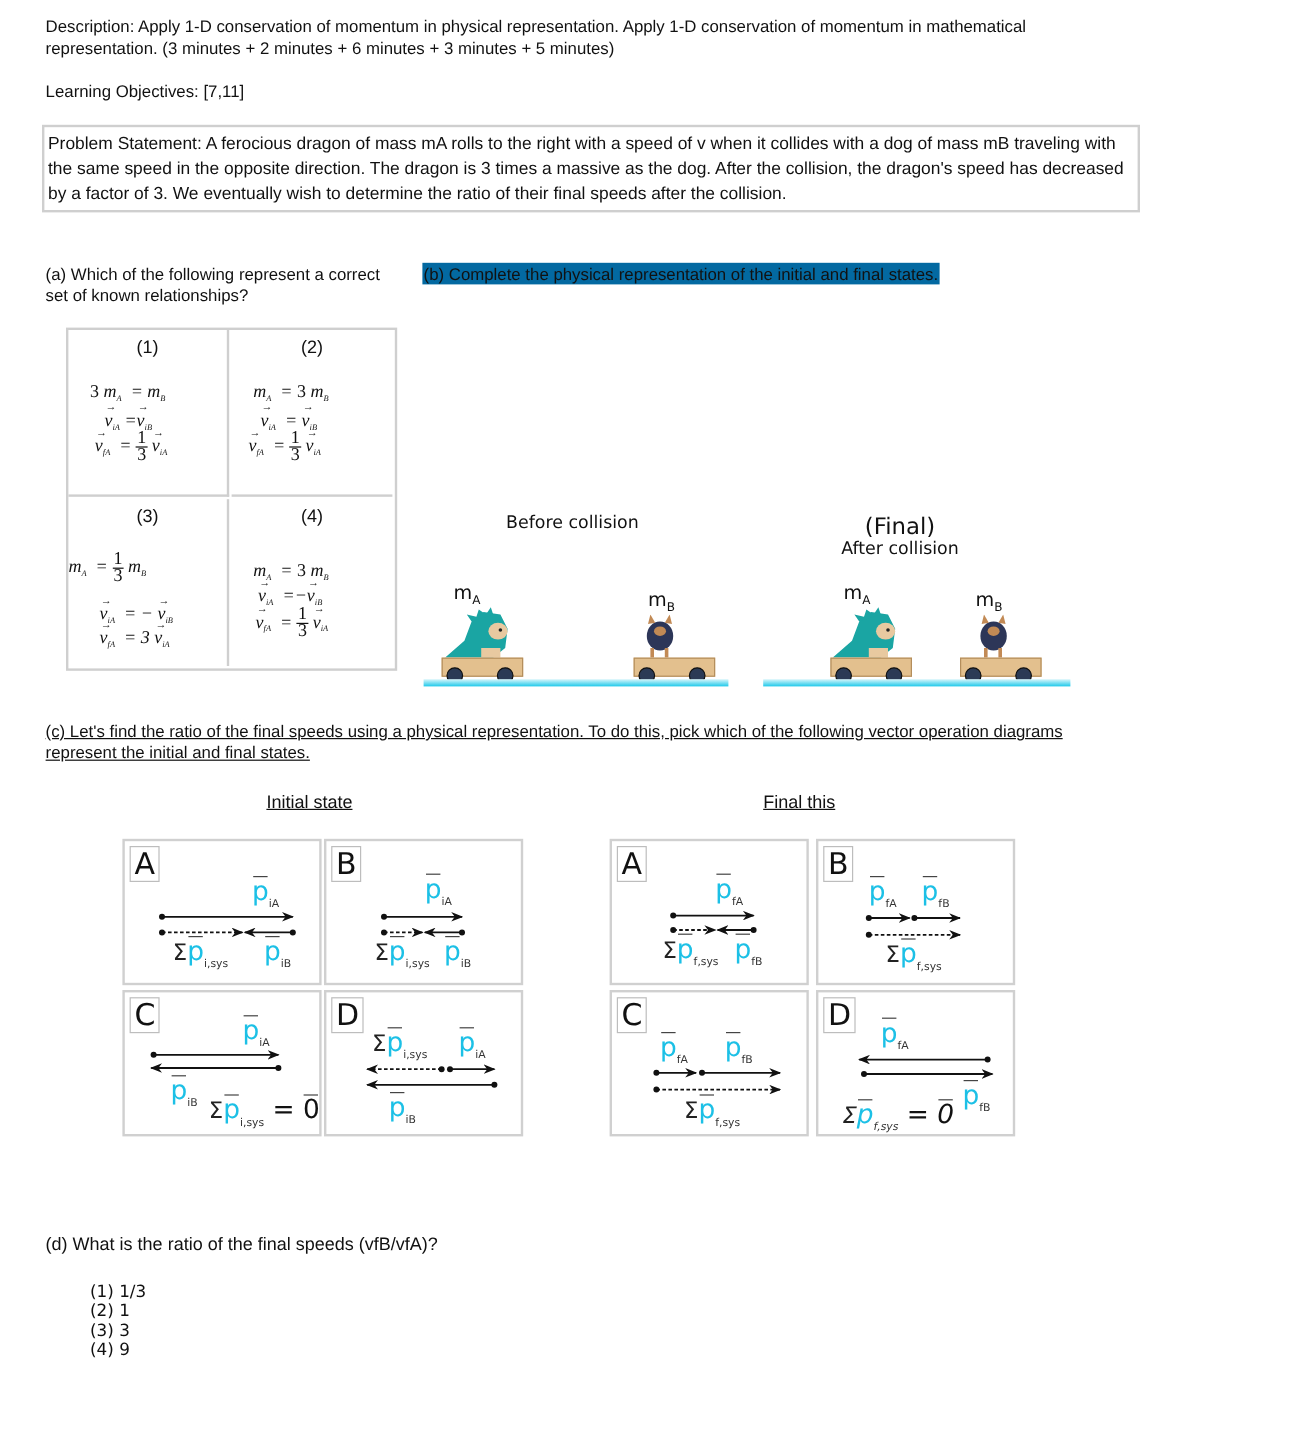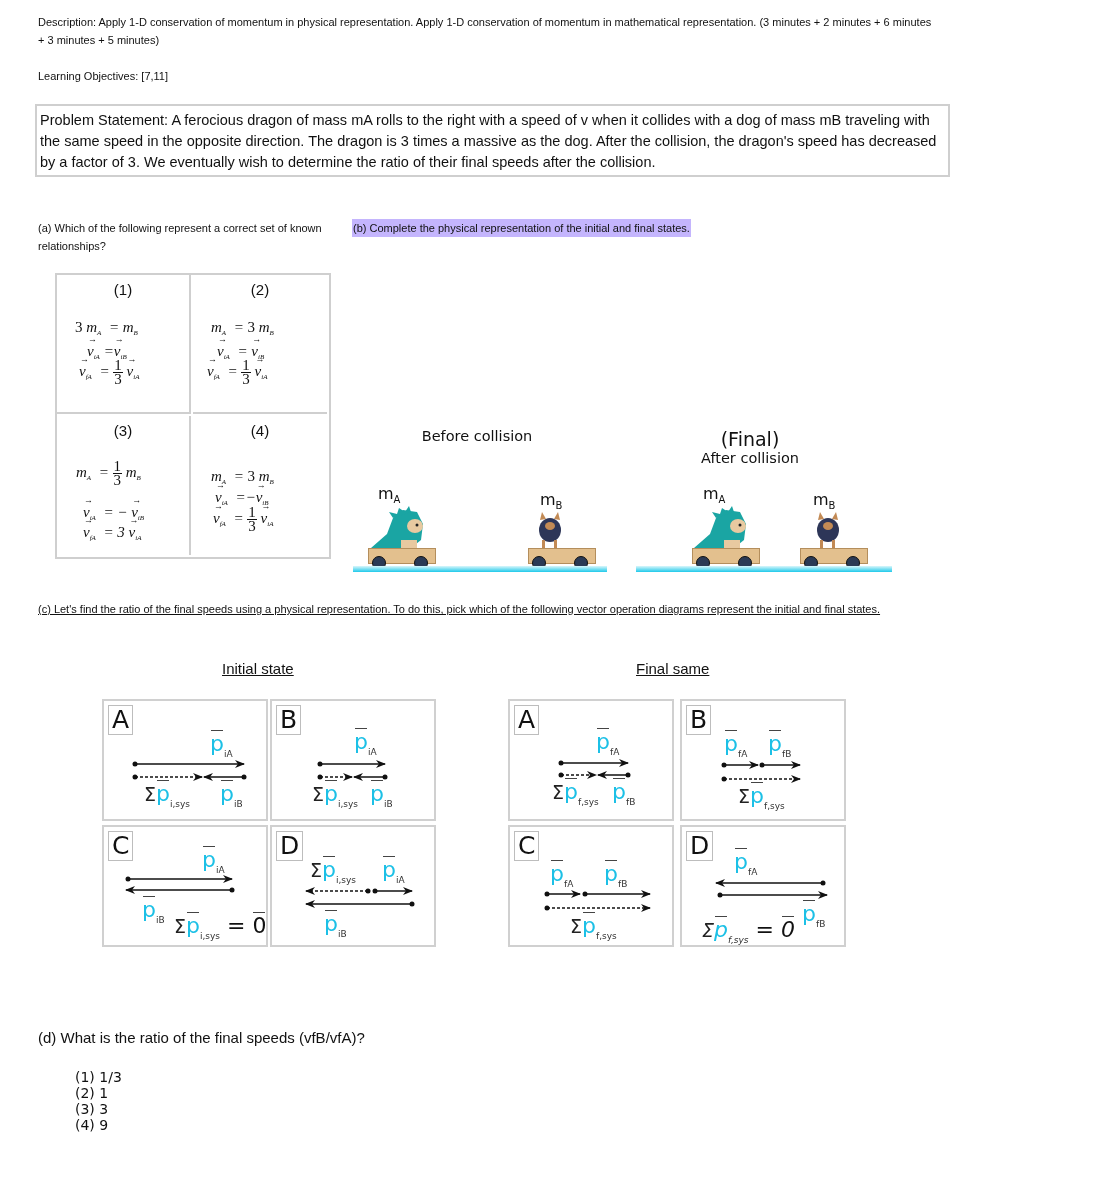--- a/index.html
+++ b/index.html
@@ -1,24 +1,24 @@
 <!DOCTYPE html>
 <html><head>
 <meta charset="utf-8">
 <style>
   html, body { margin:0; padding:0; background:#ffffff; }
   body { width:1096px; height:1200px; position:relative; overflow:hidden;
          font-family:"Liberation Sans", sans-serif; color:#111; }
   .abs { position:absolute; }
-  .p { font-size:11px; line-height:18px; }
+  .p { font-size:14px; line-height:18px; }
   .desc { left:38px; top:13px; width:900px; }
   .lo { left:38px; top:67px; }
   .problem { left:35px; top:104px; width:905px; border:2px solid #cfcfcf; padding:4px 3px 2px 3px; font-size:14.5px; line-height:21px; }
   .pa { left:38px; top:219px; width:300px; }
-  .pb { left:352px; top:219px; background:#c4b5fd; padding:0 1px; }
+  .pb { left:352px; top:219px; background:#0369a1; padding:0 1px; }
   
   .rel-table { left:55px; top:273px; width:272px; height:282px; border:2px solid #cfcfcf; }
   .rel-cell { position:absolute; width:134px; height:139px; box-sizing:border-box; }
   .rel-cell.c1 { left:0; top:0; border-right:2px solid #cfcfcf; border-bottom:2px solid #cfcfcf; }
   .rel-cell.c2 { left:136px; top:0; border-bottom:2px solid #cfcfcf; }
   .rel-cell.c3 { left:0; top:141px; border-right:2px solid #cfcfcf; }
   .rel-cell.c4 { left:136px; top:141px; }
   .rel-head { position:absolute; top:6px; width:100%; text-align:center; font-size:15px; }
   .eq { position:absolute; font-family:"Liberation Serif", serif; font-style:italic; font-size:15px; white-space:nowrap; }
   .eq .sub { font-size:7px; vertical-align:-3px; font-style:italic; }
@@ -75,21 +75,21 @@
 
   <div class="rel-cell c2">
     <div class="rel-head">(2)</div>
     <div class="eq" style="left:18px;top:44px;">m<span class="sub">A</span> &nbsp;= <span style="font-style:normal">3</span> m<span class="sub">B</span></div>
     <div class="eq" style="left:24px;top:68px;"><span class="vec">v</span><span class="sub">iA</span> &nbsp;= <span class="vec">v</span><span class="sub">iB</span></div>
     <div class="eq" style="left:14px;top:84px;"><span class="vec">v</span><span class="sub">fA</span> &nbsp;= <span class="frac"><span class="num">1</span><span class="den">3</span></span> <span class="vec">v</span><span class="sub">iA</span></div>
   </div>
 
   <div class="rel-cell c3">
     <div class="rel-head">(3)</div>
-    <div class="eq" style="left:19px;top:44px;">m<span class="sub">A</span> &nbsp;= <span class="frac"><span class="num">1</span><span class="den">3</span></span> m<span class="sub">B</span></div>
+    <div class="eq" style="left:0;top:44px;">m<span class="sub">A</span> &nbsp;= <span class="frac"><span class="num">1</span><span class="den">3</span></span> m<span class="sub">B</span></div>
     <div class="eq" style="left:26px;top:88px;"><span class="vec">v</span><span class="sub">iA</span> &nbsp;= − <span class="vec">v</span><span class="sub">iB</span></div>
     <div class="eq" style="left:26px;top:108px;"><span class="vec">v</span><span class="sub">fA</span> &nbsp;= 3 <span class="vec">v</span><span class="sub">iA</span></div>
   </div>
 
   <div class="rel-cell c4">
     <div class="rel-head">(4)</div>
     <div class="eq" style="left:18px;top:52px;">m<span class="sub">A</span> &nbsp;= <span style="font-style:normal">3</span> m<span class="sub">B</span></div>
     <div class="eq" style="left:22px;top:73px;"><span class="vec">v</span><span class="sub">iA</span> &nbsp;=−<span class="vec">v</span><span class="sub">iB</span></div>
     <div class="eq" style="left:20px;top:90px;"><span class="vec">v</span><span class="sub">fA</span> &nbsp;= <span class="frac"><span class="num">1</span><span class="den">3</span></span> <span class="vec">v</span><span class="sub">iA</span></div>
   </div>
@@ -153,21 +153,21 @@
   <rect x="24" y="28" width="3" height="8" fill="#c28a55"></rect>
 </svg>
 <div class="cart" style="left:800px;top:548px;"></div>
 <div class="wheel" style="left:804px;top:556px;"></div>
 <div class="wheel" style="left:846px;top:556px;"></div>
 
 <div class="abs track" style="left:636px;top:566px;width:256px;"></div>
 
 <div class="abs p pc">(c)  Let's find the ratio of the final speeds using a physical representation.  To do this, pick which of the following vector operation diagrams represent the initial and final states.</div>
 <div class="abs state-label" style="left:222px;top:660px;">Initial state</div>
-<div class="abs state-label" style="left:636px;top:660px;">Final same</div>
+<div class="abs state-label" style="left:636px;top:660px;">Final this</div>
 
 <svg width="0" height="0" style="position:absolute">
   <defs>
     <marker id="ah" markerWidth="10" markerHeight="8" refX="9" refY="4" orient="auto" markerUnits="userSpaceOnUse">
       <polygon points="0,0 10,4 0,8 3,4" fill="#111"></polygon>
     </marker>
   </defs>
 </svg>
 
 <div class="box" style="left:102px;top:699px;">

